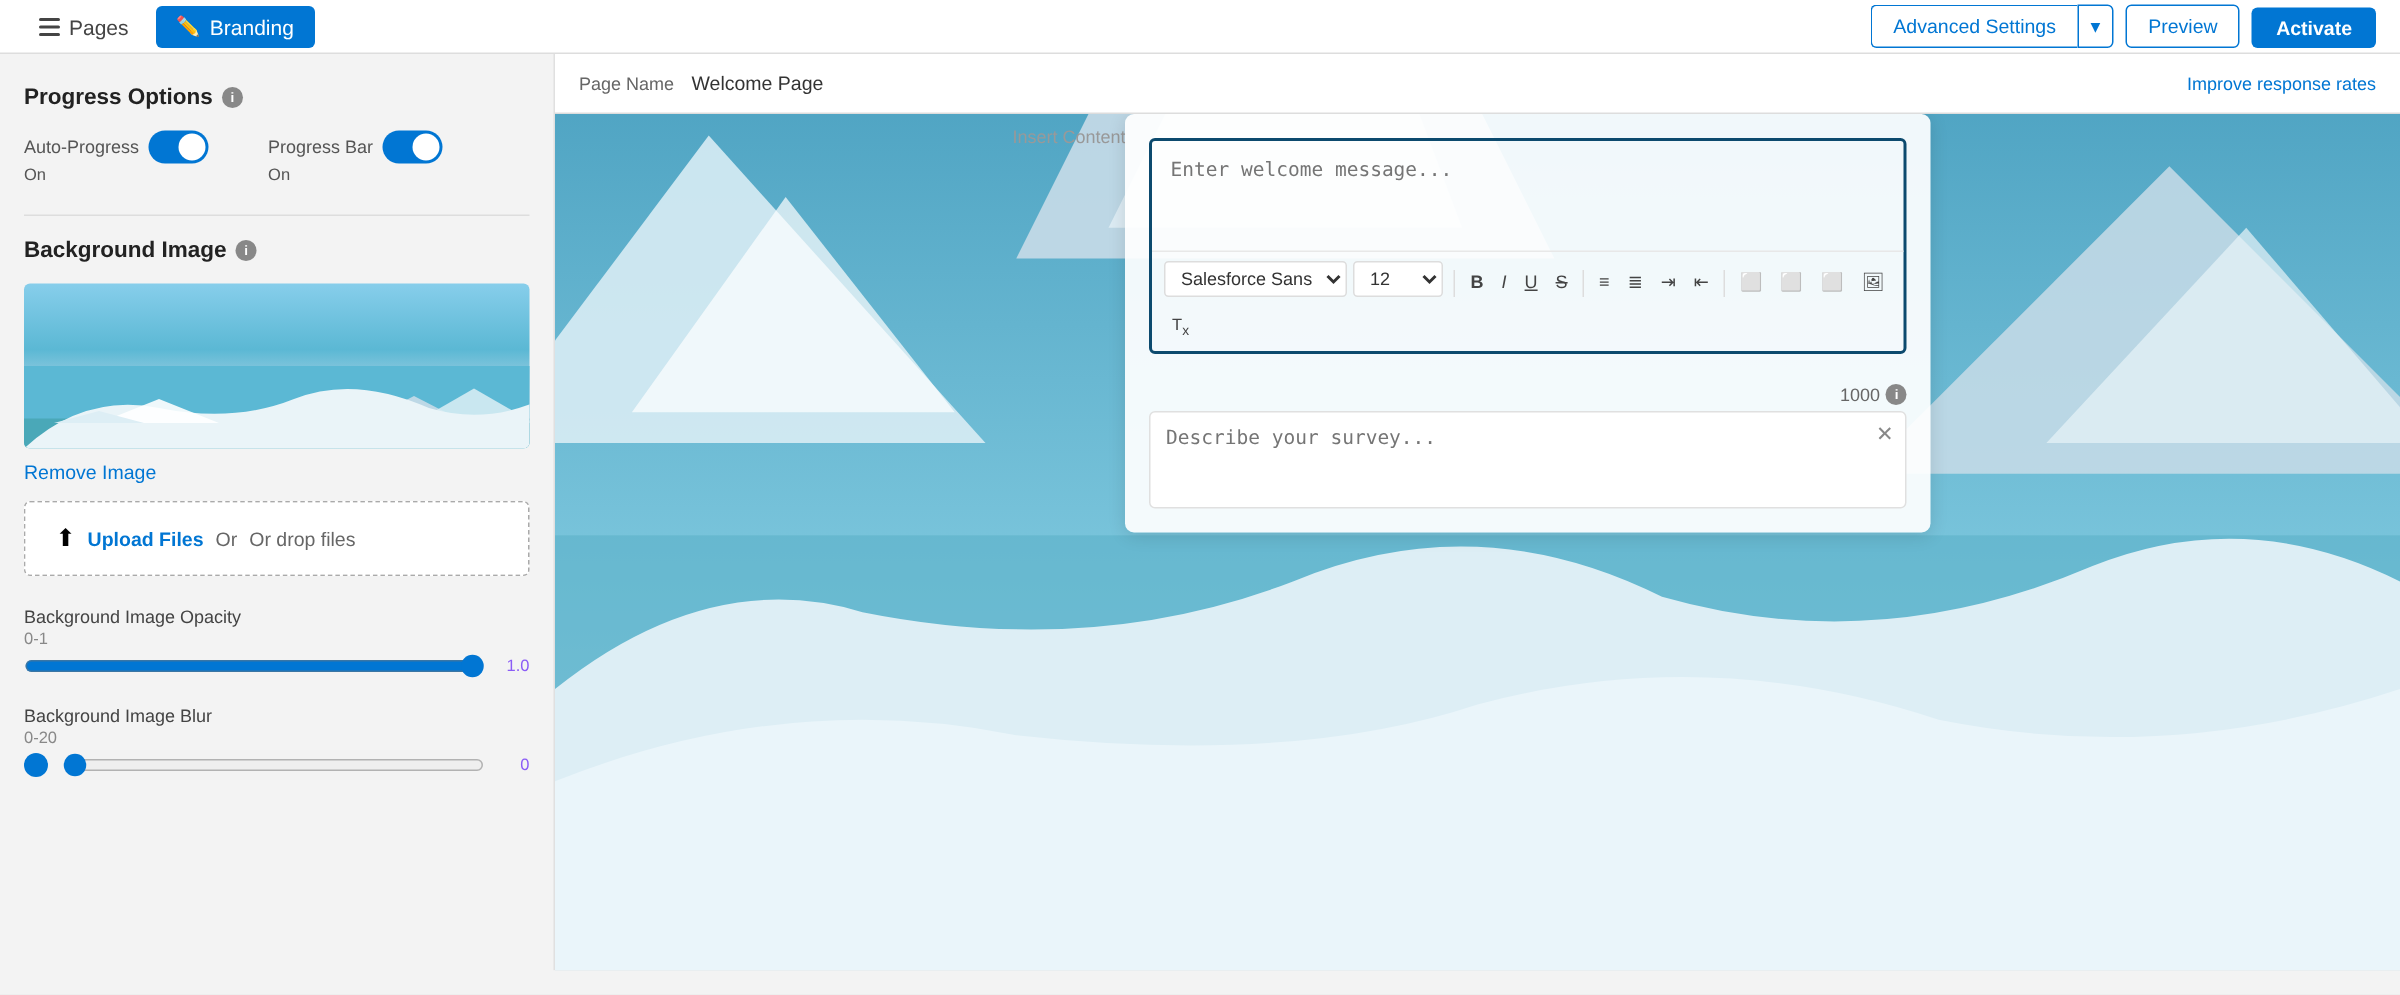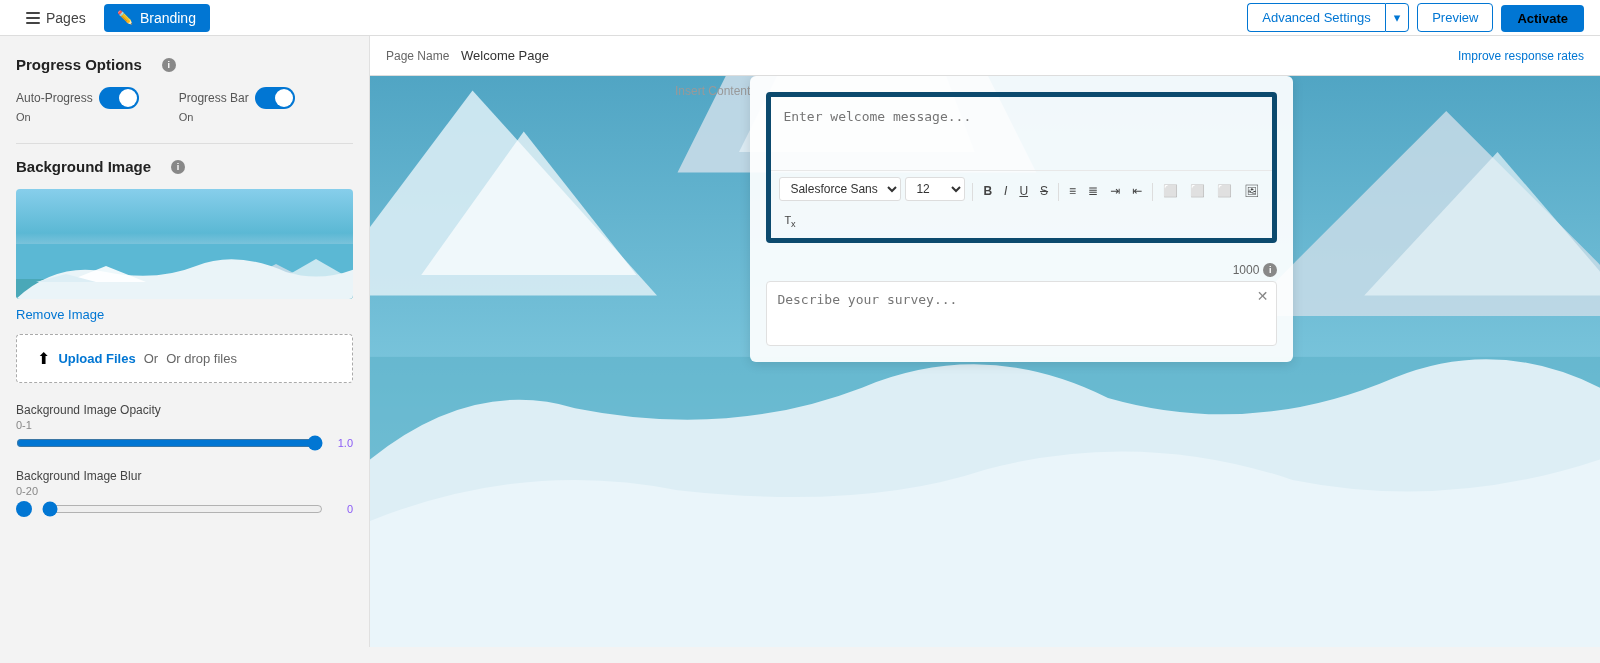--- a/index.html
+++ b/index.html
@@ -38,21 +38,21 @@
       padding: 6px 8px; cursor: pointer; font-size: 13px;
       border-radius: 0 4px 4px 0; border-left: 1px solid #0176d3;
       margin-right: 8px;
     }
     .preview-btn {
       background: #fff; border: 1px solid #0176d3; color: #0176d3;
       padding: 6px 14px; cursor: pointer; font-size: 13px;
       border-radius: 4px; margin-right: 8px;
     }
     .activate-btn {
-      background: #0176d3; border: none; color: #000000;
+      background: #0176d3; border: none; color: #ffffff;
       padding: 6px 16px; cursor: pointer; font-size: 13px;
       border-radius: 4px; font-weight: 600;
     }
 
     
     .main-layout {
       display: flex;
       height: calc(100vh - 52px);
       overflow: hidden;
     }
@@ -61,21 +61,21 @@
     .sidebar {
       width: 370px;
       min-width: 370px;
       background: #f3f3f3;
       padding: 20px 16px;
       overflow-y: auto;
       border-right: 1px solid #e0e0e0;
     }
     .section-title {
       font-size: 15px; font-weight: 700; color: #222;
-      display: flex; align-items: center; gap: 20px; margin-bottom: 14px; text-align: right;
+      display: flex; align-items: center; gap: 6px; margin-bottom: 14px; text-align: right;
     }
     .info-icon {
       width: 14px; height: 14px; border-radius: 50%;
       background: #888; color: #fff; font-size: 9px;
       display: inline-flex; align-items: center; justify-content: center;
       cursor: help; font-weight: 700;
     }
     .progress-options-row {
       display: flex; align-items: center; gap: 40px; margin-bottom: 20px;
     }
@@ -167,21 +167,21 @@
       padding: 8px 0; margin-bottom: 4px;
     }
     .center-card {
       background: rgba(255,255,255,0.92);
       border-radius: 6px;
       padding: 0;
       box-shadow: 0 2px 12px rgba(0,0,0,0.12);
       overflow: hidden;
     }
     .welcome-editor {
-      border: 5px solid #0c4a6e;
+      border: 2px solid #0c4a6e;
       border-radius: 4px;
       margin: 16px;
     }
     .welcome-text-area {
       min-height: 70px;
       padding: 12px;
       font-size: 13px;
       color: #e07020;
       border: none; outline: none; width: 100%;
       background: transparent;

